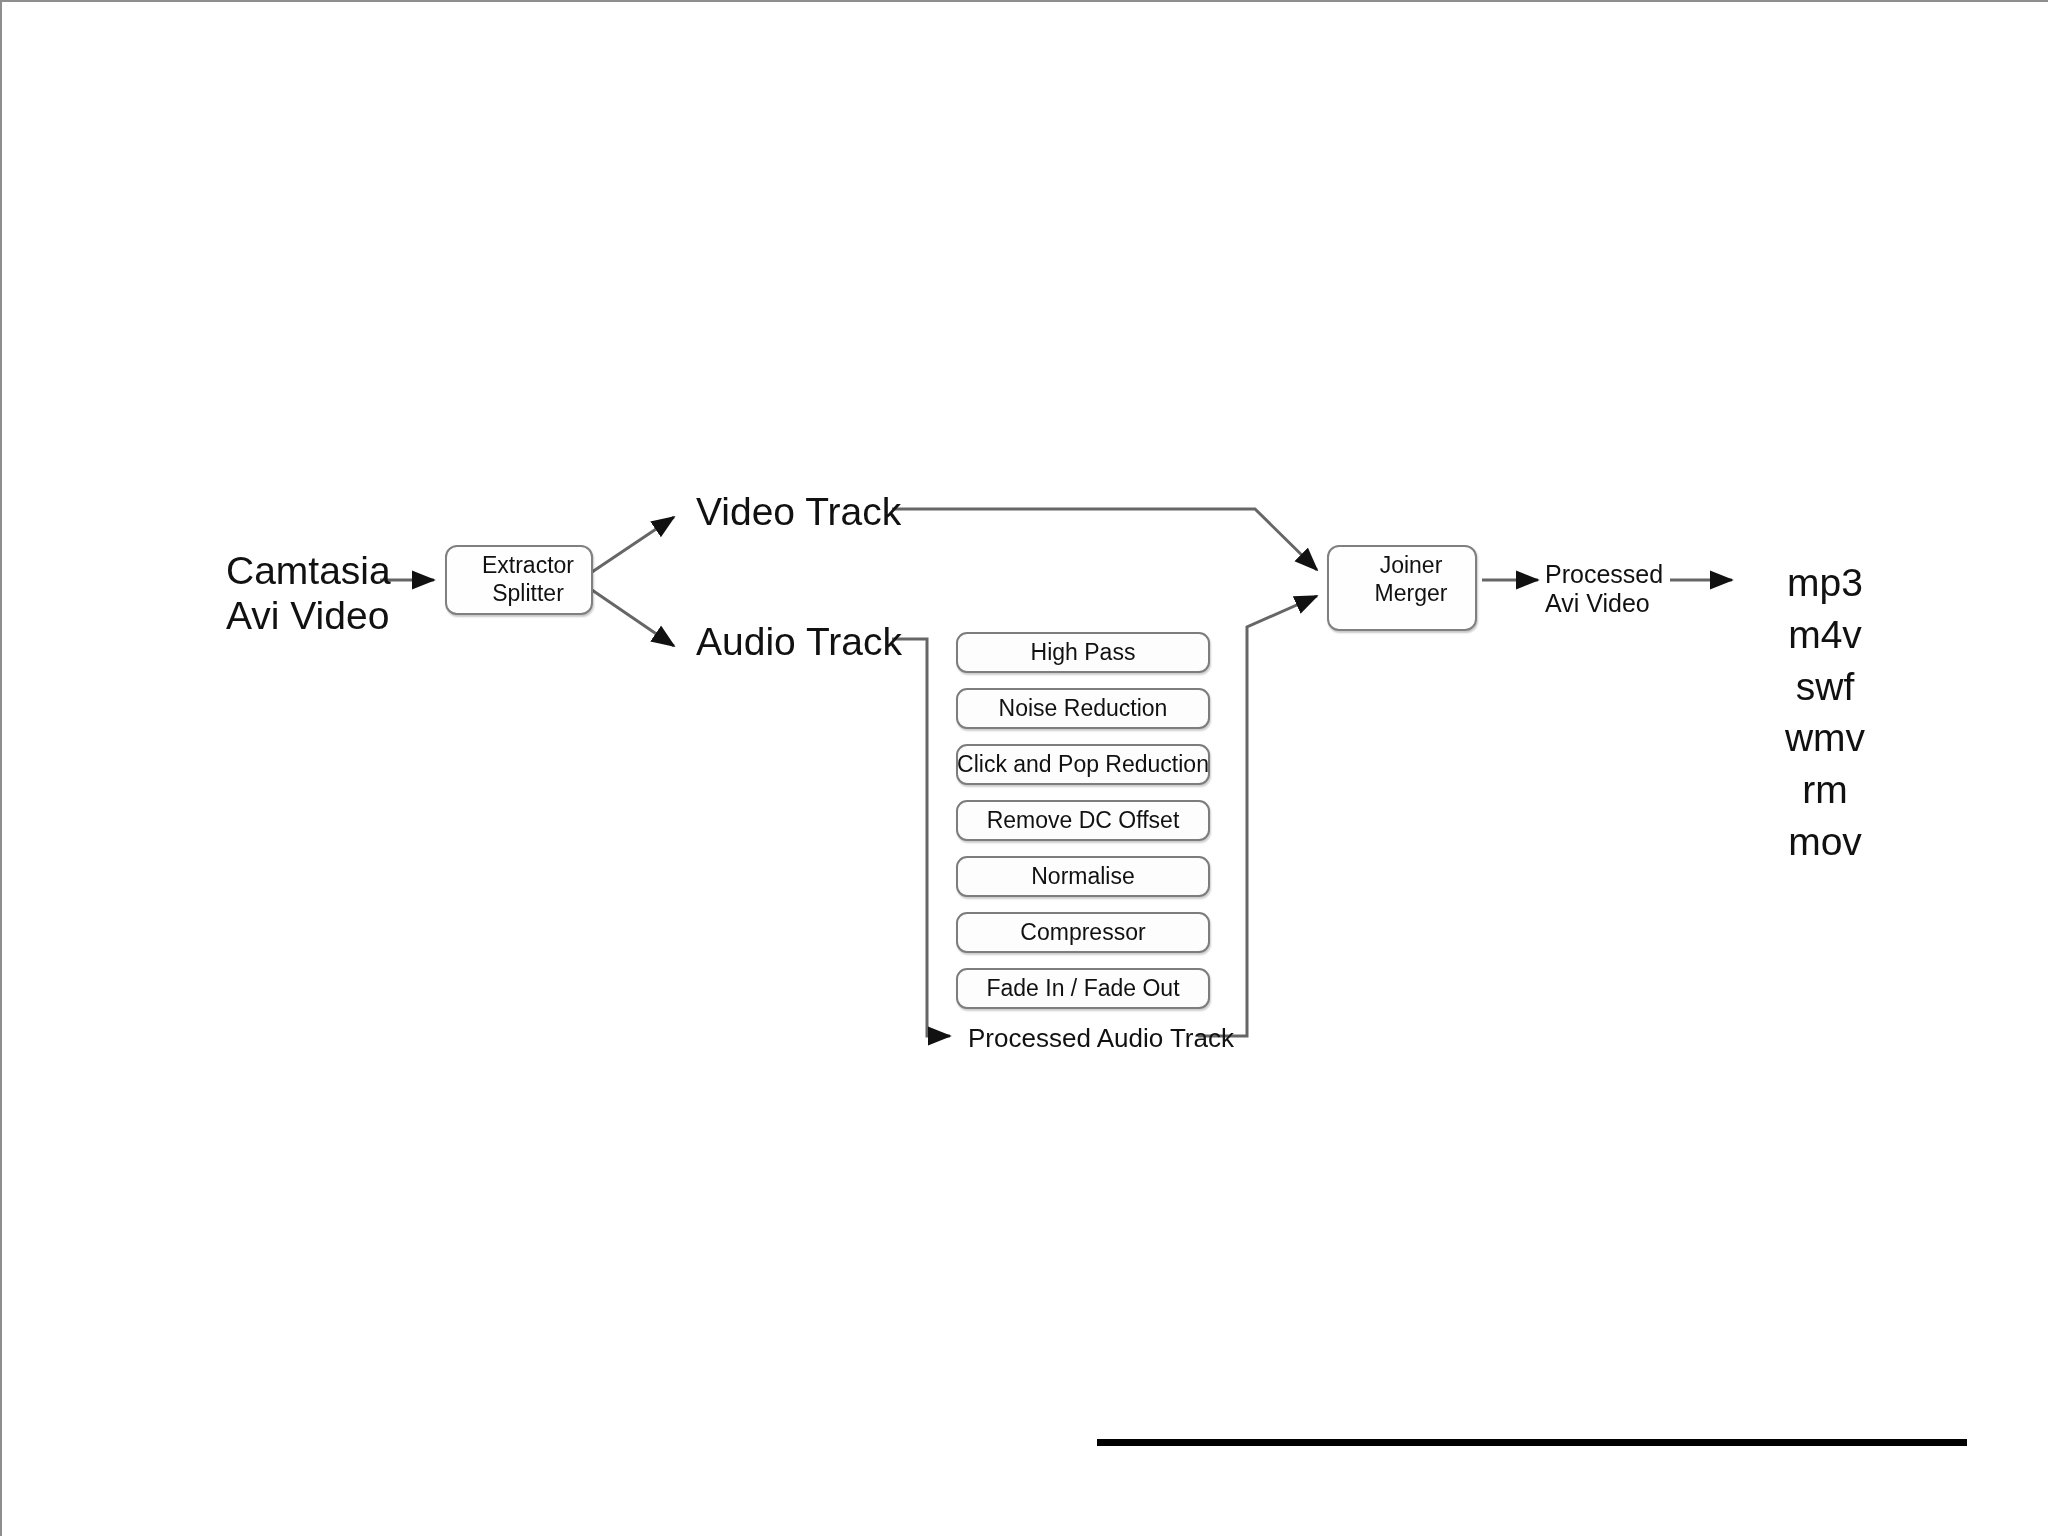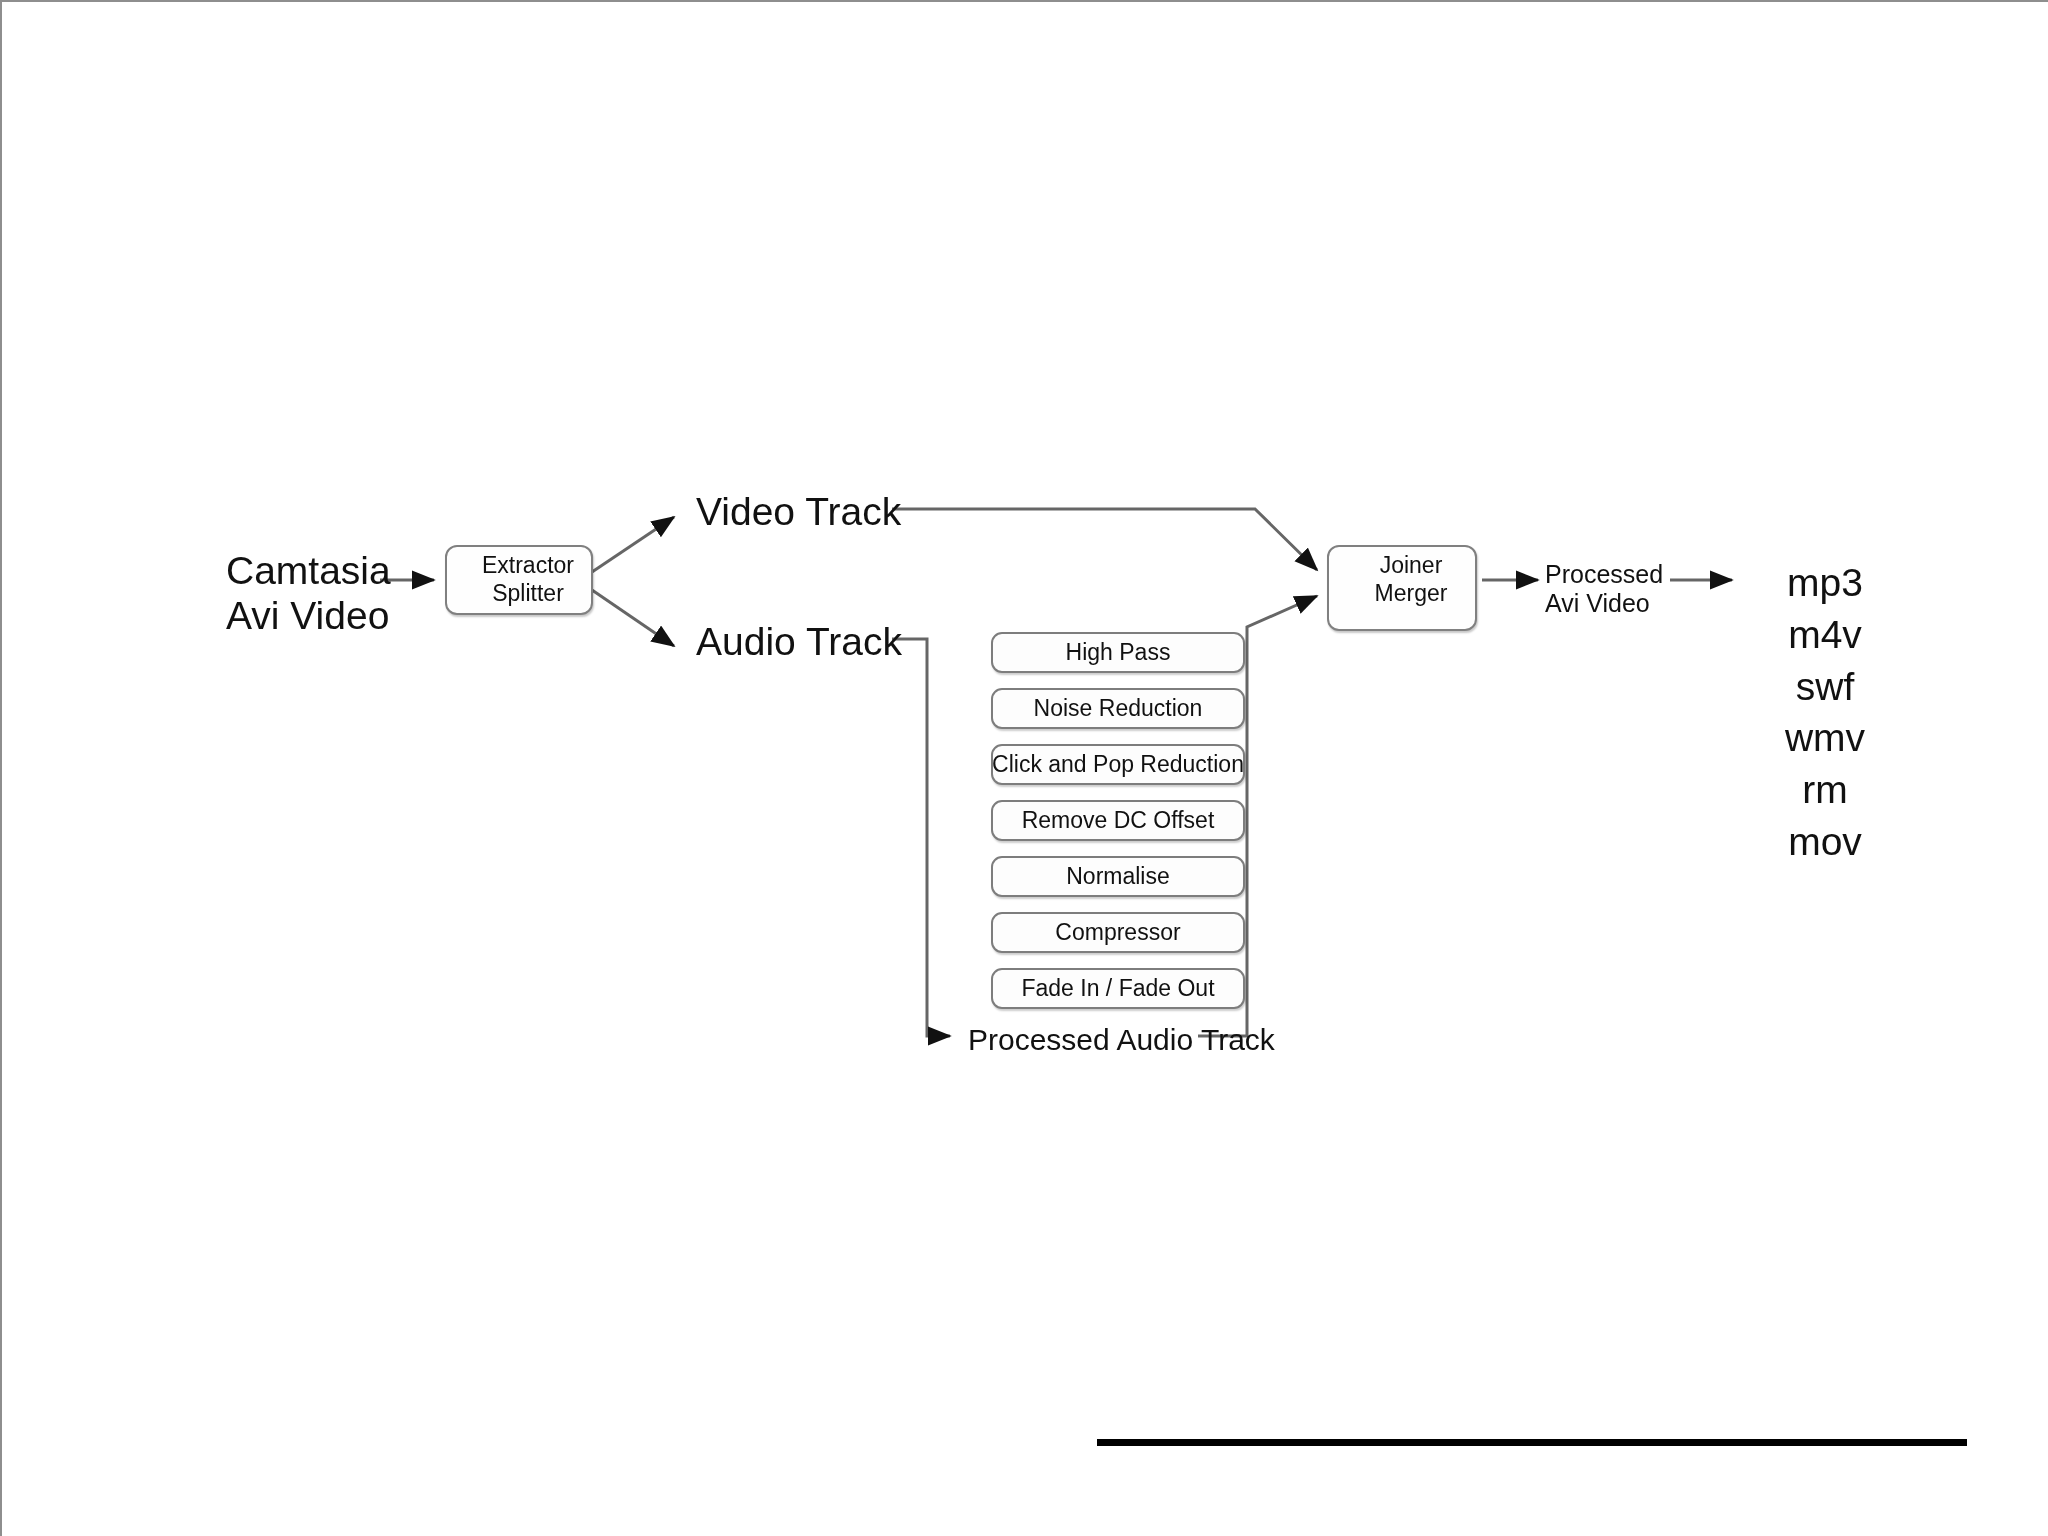--- a/index.html
+++ b/index.html
@@ -31,21 +31,21 @@
 
   
   .txt {
     position: absolute;
     white-space: pre;
     line-height: 1.16;
     color: #111111;
   }
   .big   { font-size: 39px; }
   .small { font-size: 25px; }
-  .mid   { font-size: 30px; }
+  .mid   { font-size: 26px; }
 
   
   .rbox {
     position: absolute;
     box-sizing: border-box;
     background: #fefefe;
     border: 2px solid #808080;
     border-radius: 12px;
     box-shadow: 1px 2px 2px rgba(0,0,0,0.22);
     display: flex;
@@ -62,21 +62,20 @@
     font-size: 23px;
     line-height: 1.22;
   }
 
   
   #filter-stack {
     position: absolute;
     left: 954px;
     top: 630px;
     width: 254px;
-    margin-left: 35px;
   }
   .filter-box {
     position: relative;
     box-sizing: border-box;
     height: 41px;
     margin-bottom: 15px;
     background: #fdfdfd;
     border: 2px solid #7d7d7d;
     border-radius: 11px;
     box-shadow: 1px 2px 2px rgba(0,0,0,0.20);

